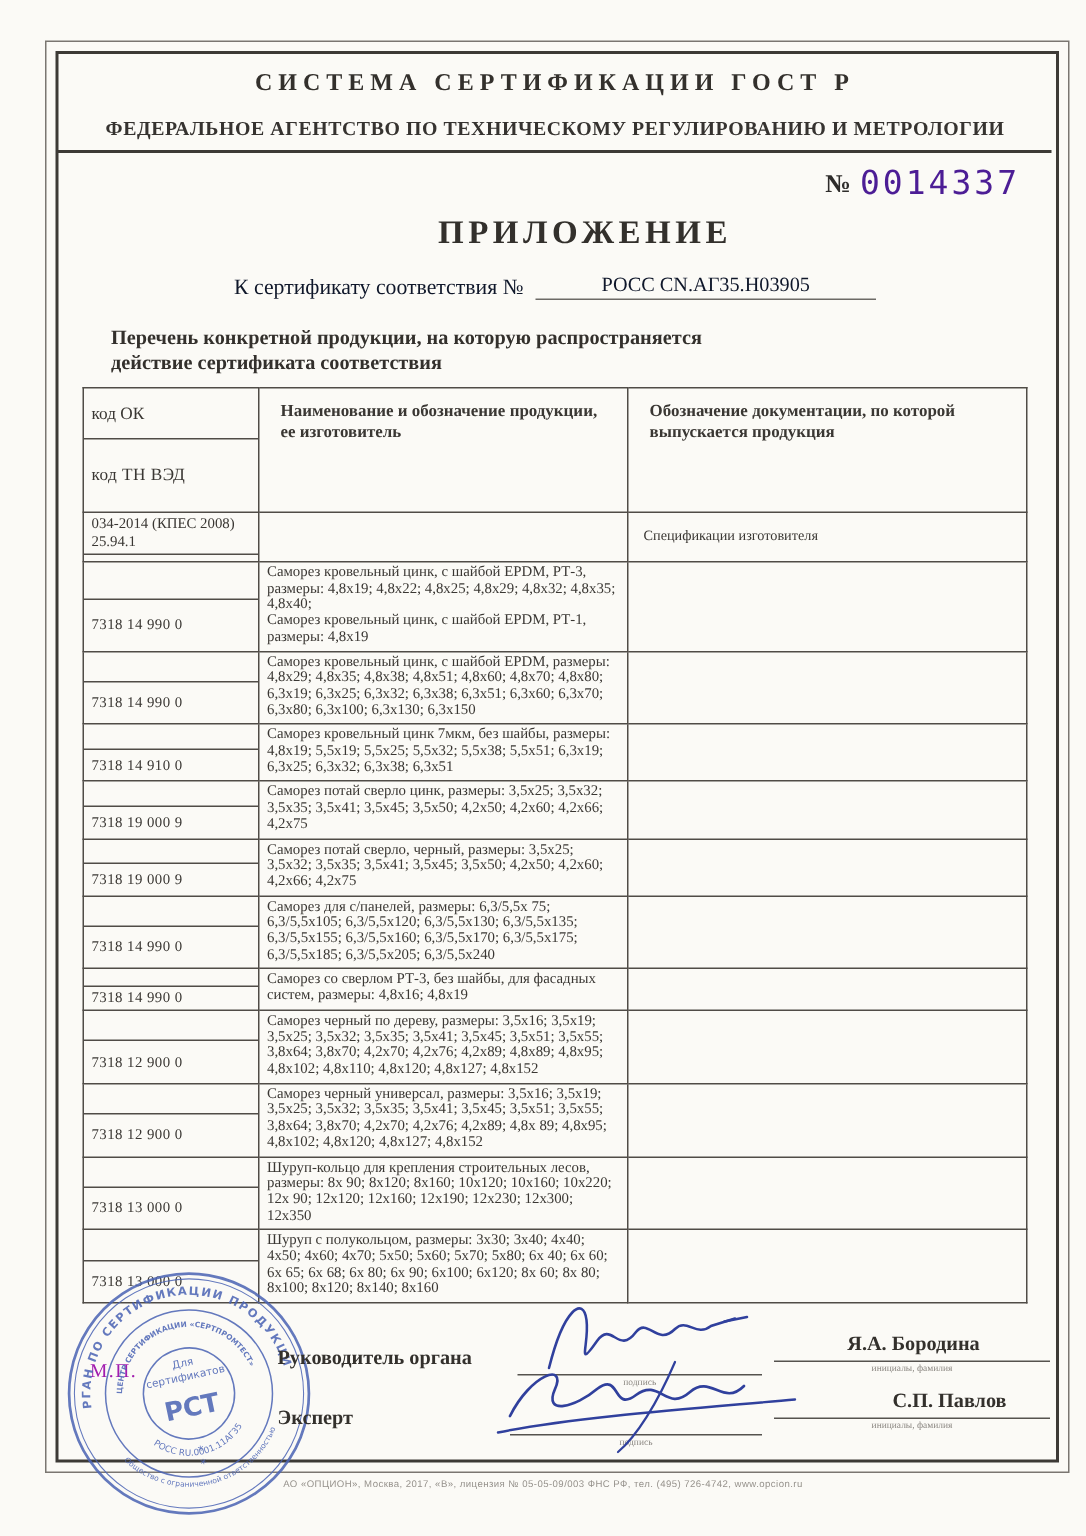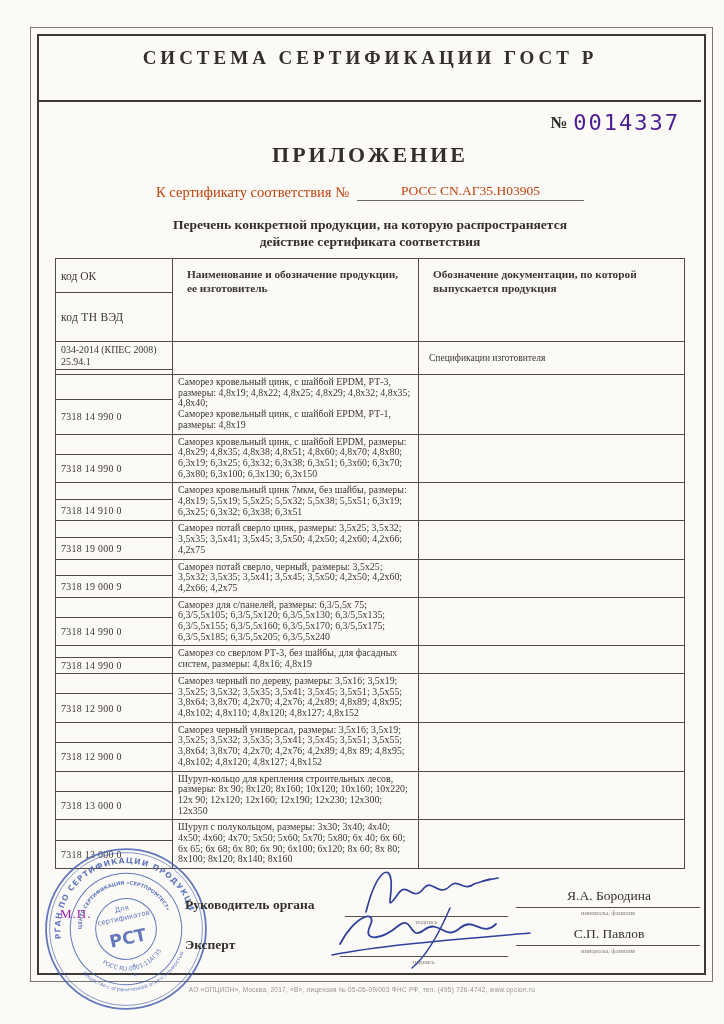--- a/index.html
+++ b/index.html
@@ -8,35 +8,35 @@
     background:#fbfaf6;
     font-family:"Liberation Serif", serif;
     color:#2e2c2a;
   }
   .page{position:absolute;inset:0;}
   
   .frame-outer{position:absolute;left:30px;top:27px;width:681px;height:953px;border:1px solid #7a7671;}
   .frame-inner{position:absolute;left:37px;top:34px;width:665px;height:937px;border:2px solid #3d3a36;}
   
   .h1{position:absolute;left:40px;top:47px;width:660px;text-align:center;
-      font-size:19px;font-weight:bold;letter-spacing:4px;color:#33302c;}
+      font-size:16px;font-weight:bold;letter-spacing:4px;color:#33302c;}
   .h2{position:absolute;left:40px;top:78px;width:660px;text-align:center;
       font-size:13.2px;font-weight:bold;letter-spacing:.4px;color:#363330;}
   .hdr-divider{position:absolute;left:38px;top:100px;width:663px;height:2px;background:#3d3a36;}
   
   .certnum{position:absolute;top:110px;right:44px;display:flex;align-items:flex-start;gap:6px;}
   .certnum .no{font-size:17px;font-weight:bold;color:#2e2c2a;padding-top:3px;}
   .certnum .digits{font-family:"DejaVu Sans Mono", monospace;font-size:22px;letter-spacing:2px;color:#4c1d95;}
   .title{position:absolute;left:40px;top:142px;width:660px;text-align:center;
-      font-size:22px;font-weight:bold;letter-spacing:3px;color:#33302c;}
-  .subtitle{position:absolute;left:40px;top:184px;width:660px;text-align:center;font-size:14.5px;color:#c2410c;}
+      font-size:22px;font-weight:bold;letter-spacing:3px;color:#33302c;padding-left:20px;}
+  .subtitle{position:absolute;left:40px;top:184px;width:660px;text-align:center;font-size:14.5px;color:#0f172a;}
   .subtitle .lbl{margin-right:8px;}
   .subtitle .val{display:inline-block;min-width:215px;border-bottom:1px solid #6d6a66;
       font-size:13.5px;padding:0 6px 1px;transform:translateY(-2px);}
-  .descr{position:absolute;left:62px;top:216px;width:616px;text-align:center;
+  .descr{position:absolute;left:74px;top:216px;width:616px;text-align:left;
       font-size:13.5px;font-weight:bold;line-height:17px;color:#33302c;white-space:pre-line;}
   
   .prod-table{position:absolute;left:55px;top:258px;width:629px;border-collapse:collapse;table-layout:fixed;
       font-size:9.9px;color:#3a3733;}
   .prod-table th,.prod-table td{border:1.2px solid #504c47;padding:0;vertical-align:top;}
   th.col-code,td.col-code{height:1px;}
   .code-wrap{display:flex;flex-direction:column;height:100%;}
   .code-top{flex:2 1 0;border-bottom:1.2px solid #504c47;padding:2px 5px;display:flex;align-items:center;
       white-space:pre-wrap;text-align:left;}
   .code-bot{flex:3 1 0;padding:2px 5px;display:flex;align-items:center;text-align:left;letter-spacing:.3px;}
@@ -44,21 +44,21 @@
   .code-wrap.main-top .code-bot{flex:2 1 0;}
   thead .code-top,thead .code-bot{font-weight:normal;font-size:11.5px;}
   thead th{height:66px;font-weight:bold;font-size:11.3px;line-height:14px;vertical-align:middle;}
   thead th.col-name,thead th.col-docs{padding:8px 14px;text-align:left;}
   td.col-name{padding:2px 5px 3px;line-height:10.7px;white-space:pre-wrap;text-align:left;}
   td.col-docs{padding:2px 10px;font-size:9.5px;vertical-align:middle;}
   
   .sig-role{position:absolute;font-size:13.5px;font-weight:bold;color:#33302c;}
   .sig-line{position:absolute;border-bottom:1px solid #55524e;}
   .sig-sub{position:absolute;font-size:6.3px;color:#8a8680;text-align:center;}
-  .sig-name{position:absolute;font-size:13.5px;color:#33302c;text-align:center;}
+  .sig-name{position:absolute;font-size:13.5px;color:#33302c;text-align:center;font-weight:bold;}
   .mp-label{position:absolute;left:60px;top:906px;font-size:13px;color:#a21caf;letter-spacing:1px;}
   
   .ink{position:absolute;}
   .ink path{fill:none;stroke:#30409d;stroke-linecap:round;}
   .ink1{left:356px;top:860px;}
   .ink2{left:326px;top:898px;}
   .stamp{position:absolute;left:40px;top:843px;width:172px;height:172px;
       transform:rotate(-12deg);opacity:.85;}
   .stamp text{fill:#4a63b4;font-family:"DejaVu Sans", sans-serif;}
   .footer{position:absolute;left:0;top:986px;width:724px;text-align:center;
@@ -66,20 +66,21 @@
 </style>
 </head>
 <body>
 
 <div class="page">
 
   <div class="frame-outer"></div>
   <div class="frame-inner"></div>
 
   <div class="h1">СИСТЕМА СЕРТИФИКАЦИИ ГОСТ Р</div>
+  <div class="h2">ФЕДЕРАЛЬНОЕ АГЕНТСТВО ПО ТЕХНИЧЕСКОМУ РЕГУЛИРОВАНИЮ И МЕТРОЛОГИИ</div>
   <div class="hdr-divider"></div>
 
   <div class="certnum">
     <span class="no">№</span>
     <span class="digits">0014337</span>
   </div>
 
   <div class="title">ПРИЛОЖЕНИЕ</div>
 
   <div class="subtitle">
@@ -271,21 +272,21 @@
   <div class="sig-role" style="left:185px;top:937px;">Эксперт</div>
 
   <div class="sig-line" style="left:345px;top:916px;width:163px;"></div>
   <div class="sig-sub" style="left:345px;top:918px;width:163px;">подпись</div>
   <div class="sig-line" style="left:340px;top:956px;width:168px;"></div>
   <div class="sig-sub" style="left:340px;top:958px;width:168px;">подпись</div>
 
   <div class="sig-name" style="left:520px;top:888px;width:178px;">Я.А. Бородина</div>
   <div class="sig-line" style="left:516px;top:907px;width:184px;"></div>
   <div class="sig-sub" style="left:516px;top:909px;width:184px;">инициалы, фамилия</div>
-  <div class="sig-name" style="left:520px;top:926px;width:178px;">С.П. Павлов</div>
+  <div class="sig-name" style="left:544px;top:926px;width:178px;">С.П. Павлов</div>
   <div class="sig-line" style="left:516px;top:945px;width:184px;"></div>
   <div class="sig-sub" style="left:516px;top:947px;width:184px;">инициалы, фамилия</div>
 
   <svg class="ink ink1" width="150" height="60" viewBox="0 0 150 60">
     <path d="M10,52 C20,12 33,4 35,20 C37,36 28,54 42,34 C52,20 56,44 68,28 C76,18 82,38 94,26 C102,18 108,32 118,24 L134,19" stroke-width="1.7"></path>
     <path d="M127,21 L142,18" stroke-width="1.7"></path>
   </svg>
   <svg class="ink ink2" width="210" height="72" viewBox="0 0 210 72">
     <path d="M14,46 C28,18 52,10 44,28 C36,46 58,40 72,28 C88,16 82,44 98,32 C114,20 118,44 134,30 C148,18 156,40 170,26" stroke-width="1.8"></path>
     <path d="M6,57 C60,46 150,40 204,35" stroke-width="1.6"></path>

